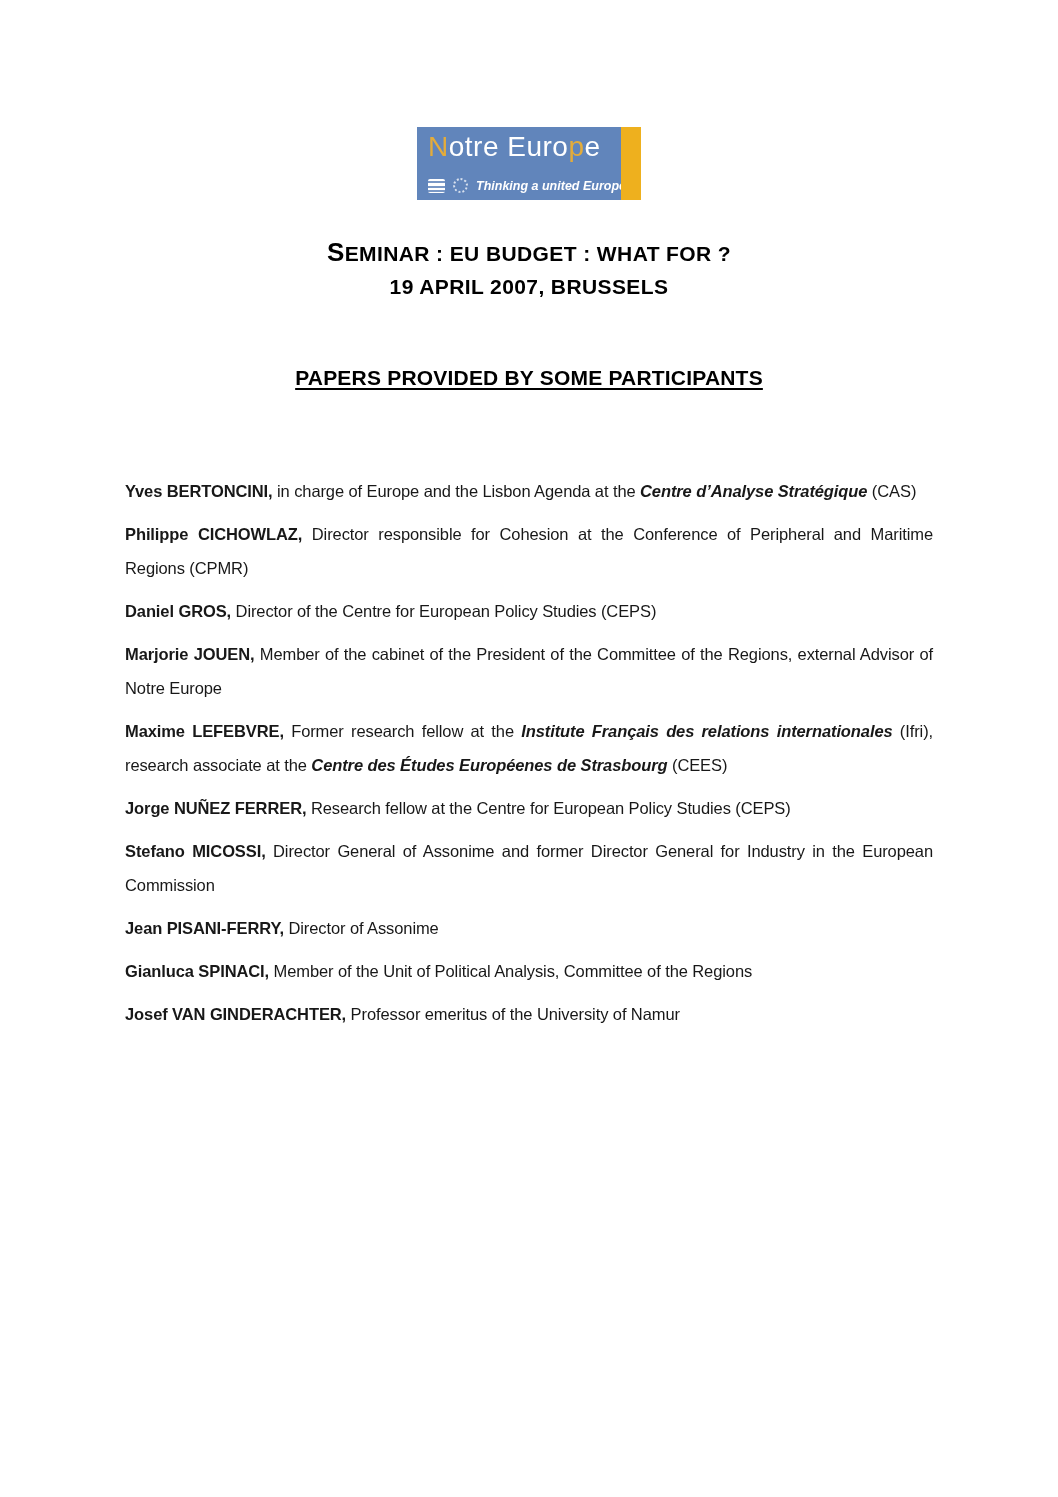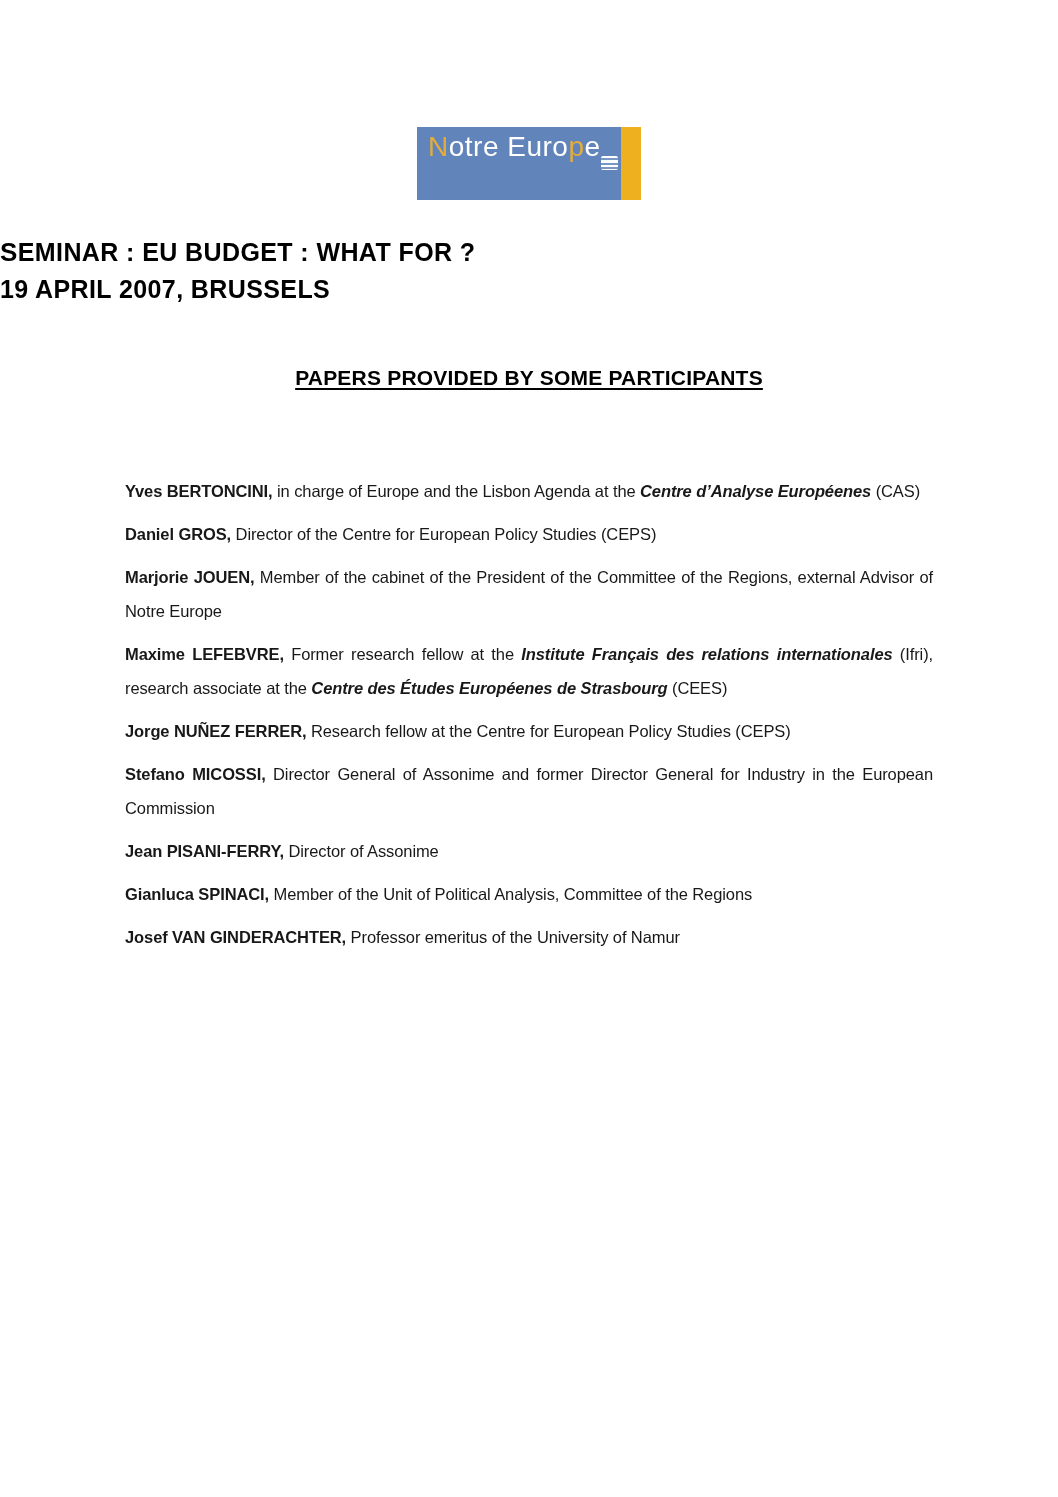--- a/index.html
+++ b/index.html
@@ -25,21 +25,21 @@
     left:417px; top:127px;
     width:224px; height:73px;
     background:var(--logo-blue);
     display:flex;
     box-sizing:border-box;
   }
   .logo-inner{
     flex:1;
     padding:5px 4px 7px 11px;
     display:flex;
-    flex-direction:row;
+    flex-direction:column;
     justify-content:space-between;
     overflow:hidden;
   }
   .logo-brand{
     font-size:28px;
     line-height:30px;
     color:#ffffff;
     letter-spacing:0.5px;
     white-space:nowrap;
   }
@@ -72,22 +72,23 @@
   .logo-stripe{
     width:20px;
     background:var(--logo-stripe);
     flex:0 0 auto;
   }
 
   
   .title{
     position:absolute;
     left:0; width:100%;
+    text-align:center;
     font-weight:bold;
-    font-size:25px;
+    font-size:21px;
     letter-spacing:0.4px;
     color:#000000;
   }
   .title.line1{top:237px;}
   .title.line1::first-letter{font-size:26px;}
   .title.line2{top:275px;}
   .subtitle{
     position:absolute;
     left:0; width:100%;
     top:366px;
@@ -135,21 +136,22 @@
     </div>
     <div class="logo-stripe"></div>
   </div>
 
   <div class="title line1">SEMINAR : EU BUDGET : WHAT FOR ?</div>
   <div class="title line2">19 APRIL 2007, BRUSSELS</div>
 
   <div class="subtitle">PAPERS PROVIDED BY SOME PARTICIPANTS</div>
 
   <div class="participants">
-      <p class="participant"><span class="bold">Yves BERTONCINI,</span><span class="normal"> in charge of Europe and the Lisbon Agenda at the </span><span class="bold-italic">Centre d’Analyse Européenes</span><span class="normal"> (CAS)</span></p>
+      <p class="participant"><span class="bold">Yves BERTONCINI,</span><span class="normal"> in charge of Europe and the Lisbon Agenda at the </span><span class="bold-italic">Centre d’Analyse Stratégique</span><span class="normal"> (CAS)</span></p>
+      <p class="participant"><span class="bold">Philippe CICHOWLAZ,</span><span class="normal"> Director responsible for Cohesion at the Conference of Peripheral and Maritime Regions (CPMR)</span></p>
       <p class="participant"><span class="bold">Daniel GROS,</span><span class="normal"> Director of the Centre for European Policy Studies (CEPS)</span></p>
       <p class="participant"><span class="bold">Marjorie JOUEN,</span><span class="normal"> Member of the cabinet of the President of the Committee of the Regions, external Advisor of Notre Europe</span></p>
       <p class="participant"><span class="bold">Maxime LEFEBVRE,</span><span class="normal"> Former research fellow at the </span><span class="bold-italic">Institute Français des relations internationales</span><span class="normal"> (Ifri), research associate at the </span><span class="bold-italic">Centre des Études Européenes de Strasbourg</span><span class="normal"> (CEES)</span></p>
       <p class="participant"><span class="bold">Jorge NUÑEZ FERRER,</span><span class="normal"> Research fellow at the Centre for European Policy Studies (CEPS)</span></p>
       <p class="participant"><span class="bold">Stefano MICOSSI,</span><span class="normal"> Director General of Assonime and former Director General for Industry in the European Commission</span></p>
       <p class="participant"><span class="bold">Jean PISANI-FERRY,</span><span class="normal"> Director of Assonime</span></p>
       <p class="participant"><span class="bold">Gianluca SPINACI,</span><span class="normal"> Member of the Unit of Political Analysis, Committee of the Regions</span></p>
       <p class="participant"><span class="bold">Josef VAN GINDERACHTER,</span><span class="normal"> Professor emeritus of the University of Namur</span></p>
     </div>
 

